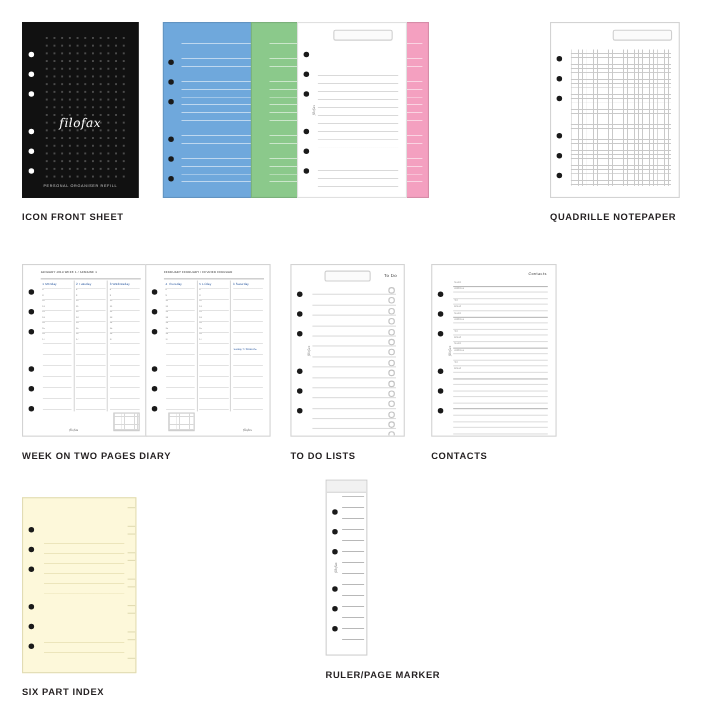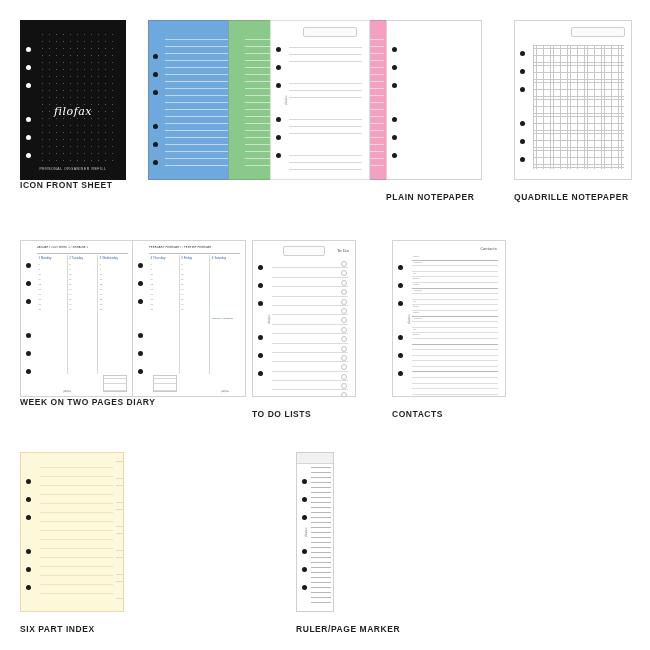--- a/index.html
+++ b/index.html
@@ -345,21 +345,21 @@
       <div class="brand-sub">PERSONAL ORGANISER REFILL</div>
       <div class="holes">
         <div class="hole white" style="top:26px;"></div>
         <div class="hole white" style="top:44px;"></div>
         <div class="hole white" style="top:62px;"></div>
         <div class="hole white" style="top:96px;"></div>
         <div class="hole white" style="top:114px;"></div>
         <div class="hole white" style="top:132px;"></div>
       </div>
     </div>
-    <div class="caption" style="">ICON FRONT SHEET</div>
+    <div class="caption" style="margin-top:12px;">ICON FRONT SHEET</div>
   </div>
 
   <div class="item" style="left:148px; top:20px;">
     <div class="colour-stack" style="width:222px; height:160px;">
       <div class="colour-page" style="left:0px; width:92px; background:#6fa8dc;">
         <div class="rules"></div>
       </div>
       <div class="colour-page" style="left:80px; width:90px; background:#8bc98b;">
         <div class="rules"></div>
       </div>
@@ -384,35 +384,22 @@
         <div class="hole" style="top:34px;"></div>
         <div class="hole" style="top:52px;"></div>
         <div class="hole" style="top:70px;"></div>
         <div class="hole" style="top:104px;"></div>
         <div class="hole" style="top:122px;"></div>
         <div class="hole" style="top:140px;"></div>
       </div>
     </div>
   </div>
 
-  <div class="item" style="left:386px; top:20px;">
-    <div class="page" style="width:96px; height:160px;">
-      <div class="holes">
-        <div class="hole" style="top:26px;"></div>
-        <div class="hole" style="top:44px;"></div>
-        <div class="hole" style="top:62px;"></div>
-        <div class="hole" style="top:96px;"></div>
-        <div class="hole" style="top:114px;"></div>
-        <div class="hole" style="top:132px;"></div>
-      </div>
-    </div>
-    <div class="caption" style="margin-top:12px;">PLAIN NOTEPAPER</div>
-  </div>
-
-  <div class="item" style="left:514px; top:20px;">
+
+  <div class="item" style="left:500px; top:20px;">
     <div class="page" style="width:118px; height:160px;">
       <div class="top-tab" style="left:56px; top:6px; width:52px;"></div>
       <div class="grid-fill dense"></div>
       <div class="holes">
         <div class="hole" style="top:30px;"></div>
         <div class="hole" style="top:48px;"></div>
         <div class="hole" style="top:66px;"></div>
         <div class="hole" style="top:100px;"></div>
         <div class="hole" style="top:118px;"></div>
         <div class="hole" style="top:136px;"></div>
@@ -477,24 +464,24 @@
         <div class="holes">
           <div class="hole" style="top:22px;"></div>
           <div class="hole" style="top:40px;"></div>
           <div class="hole" style="top:58px;"></div>
           <div class="hole" style="top:92px;"></div>
           <div class="hole" style="top:110px;"></div>
           <div class="hole" style="top:128px;"></div>
         </div>
       </div>
     </div>
-    <div class="caption" style="">WEEK ON TWO PAGES DIARY</div>
-  </div>
-
-  <div class="item" style="left:252px; top:240px;">
+    <div class="caption" style="margin-top:12px;">WEEK ON TWO PAGES DIARY</div>
+  </div>
+
+  <div class="item" style="left:264px; top:240px;">
     <div class="page" style="width:104px; height:157px;">
       <div class="top-tab" style="left:30px; top:5px; width:40px;"></div>
       <div class="todo-head">To Do</div>
       <div class="todo-rows">
         <div class="todo-row">
             <span class="cb"></span>
           </div>
         <div class="todo-row">
             <span class="cb"></span>
           </div>
@@ -611,21 +598,21 @@
         <div class="hole" style="top:60px;"></div>
         <div class="hole" style="top:94px;"></div>
         <div class="hole" style="top:112px;"></div>
         <div class="hole" style="top:130px;"></div>
       </div>
     </div>
     <div class="caption" style="margin-top:12px;">CONTACTS</div>
   </div>
 
 
-  <div class="item" style="left:296px; top:452px;">
+  <div class="item" style="left:296px; top:436px;">
     <div class="page ruler" style="width:38px; height:160px;">
       <div class="ruler-top"></div>
       <div class="ruler-ticks"></div>
       <div class="ruler-brand">filofax</div>
       <div class="holes">
         <div class="hole" style="top:26px;"></div>
         <div class="hole" style="top:44px;"></div>
         <div class="hole" style="top:62px;"></div>
         <div class="hole" style="top:96px;"></div>
         <div class="hole" style="top:114px;"></div>

